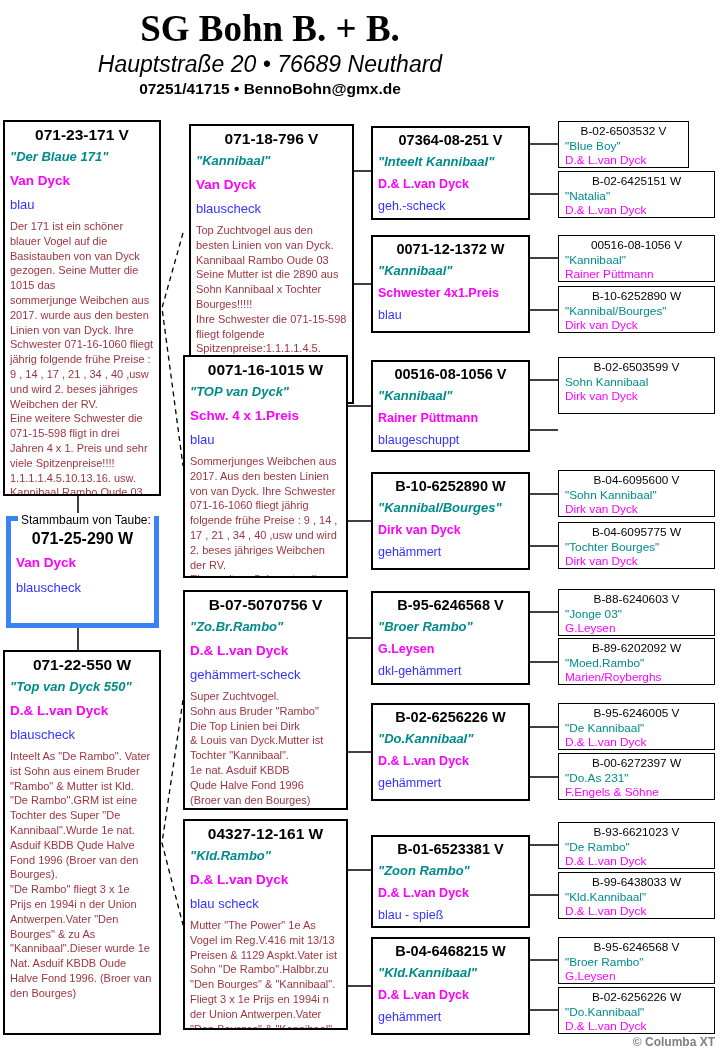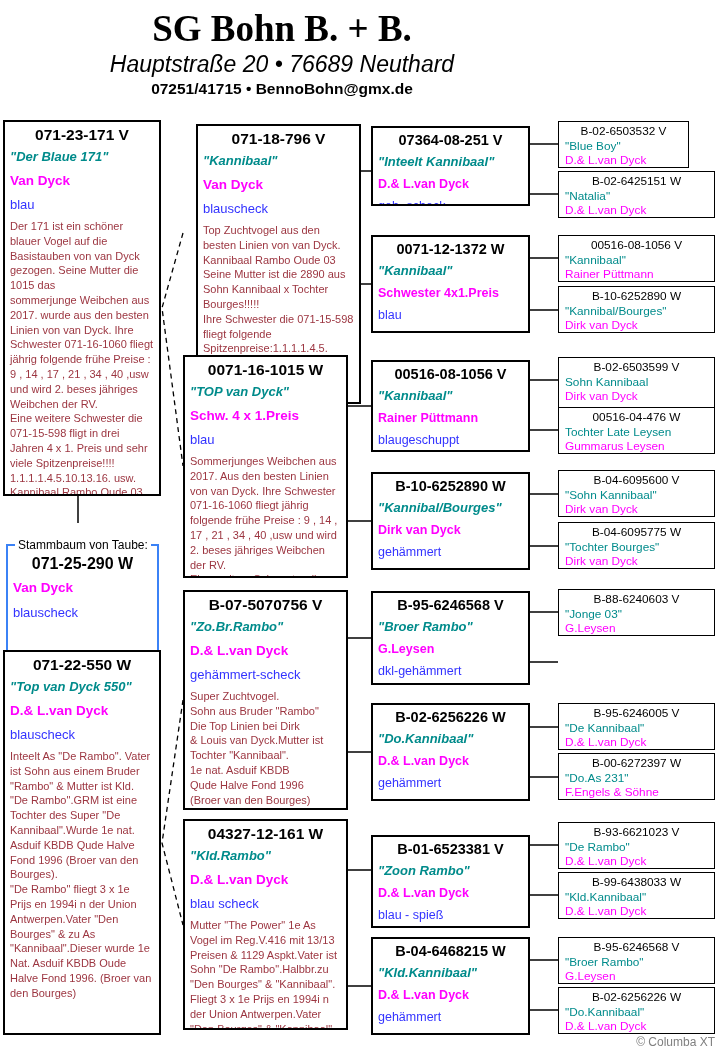--- a/index.html
+++ b/index.html
@@ -1,19 +1,19 @@
 <!DOCTYPE html>
 <html><head>
 <meta charset="utf-8">
 <style>
   html,body{margin:0;padding:0;background:#fff;}
   #page{position:relative;width:723px;height:1052px;background:#fff;
         font-family:"Liberation Sans",sans-serif;overflow:hidden;}
   
-  #header{position:absolute;left:0;top:8px;width:540px;text-align:center;padding-left:12px;}
+  #header{position:absolute;left:0;top:8px;width:540px;text-align:center;}
   #hdr-title{font-family:"Liberation Serif",serif;font-weight:bold;font-size:37px;line-height:42px;color:#000;}
   #hdr-address{font-style:italic;font-size:23px;line-height:28px;color:#000;}
   #hdr-contact{font-weight:bold;font-size:15.5px;line-height:21px;color:#000;}
   
   #wires{position:absolute;left:0;top:0;width:723px;height:1052px;z-index:0;}
   
   .box{position:absolute;box-sizing:border-box;border:2px solid #000;background:#fff;
        padding:3px 5px;overflow:hidden;z-index:1;}
   .ring{color:#000;font-weight:bold;font-size:15.5px;line-height:19px;margin-bottom:5px;text-align:center;}
   .pname{color:#008B8B;font-weight:bold;font-style:italic;font-size:13px;line-height:16px;margin-bottom:8px;}
@@ -25,28 +25,28 @@
   .g3 .pname{margin-bottom:6px;}
   .g3 .breeder{font-size:12.5px;margin-bottom:6px;}
   .g3 .pcolor{font-size:12.5px;}
   
   .g4{border-width:1.5px;padding:2px 6px;}
   .g4 .ring{font-weight:normal;font-size:11.8px;line-height:14.5px;margin-bottom:0;}
   .g4 .pname{font-weight:normal;font-style:normal;font-size:11.8px;line-height:14.5px;margin-bottom:0;}
   .g4 .breeder{font-weight:normal;font-size:11.8px;line-height:14.5px;margin-bottom:0;}
   
   #subject{position:absolute;box-sizing:border-box;left:6px;top:516px;width:153px;height:112px;
-           border:2px solid #3b82f6;background:#fff;padding:8px 5px 3px 5px;z-index:1;margin-top:28px;}
+           border:5px solid #3b82f6;background:#fff;padding:8px 5px 3px 5px;z-index:1;}
   #subject .legend{position:absolute;top:-8px;left:7px;background:#fff;padding:0 3px;
            font-size:12px;line-height:14px;color:#000;}
   #subject .ring{font-size:16px;margin-bottom:7px;}
   #subject .breeder{margin-bottom:9px;}
   
   #copyright{position:absolute;left:558px;top:1035px;width:157px;text-align:right;
-           font-size:12px;color:#808080;z-index:1;}
+           font-size:12px;color:#808080;z-index:1;font-weight:bold;}
 </style>
 </head>
 <body>
 
 <div id="page">
 
   <svg id="wires" viewBox="0 0 723 1052">
     <g stroke="#000" stroke-width="1.5" fill="none">
       <line x1="78" y1="496" x2="78" y2="523"></line>
       <line x1="78" y1="628" x2="78" y2="650"></line>
@@ -106,21 +106,21 @@
 
   <div class="box g1" style="left:3px;top:650px;width:158px;height:385px">
     <div class="ring">071-22-550 W</div>
     <div class="pname">"Top van Dyck 550"</div>
     <div class="breeder">D.&amp; L.van Dyck</div>
     <div class="pcolor">blauscheck</div>
     <div class="desc">Inteelt  As "De Rambo". Vater ist Sohn aus einem Bruder "Rambo" &amp; Mutter ist Kld. "De Rambo".GRM ist eine Tochter des Super "De Kannibaal".Wurde 1e nat. Asduif KBDB Qude Halve Fond 1996 (Broer van den Bourges).
 "De Rambo" fliegt 3 x 1e Prijs en  1994i n der  Union Antwerpen.Vater "Den Bourges" &amp; zu As "Kannibaal".Dieser wurde 1e Nat. Asduif KBDB Oude Halve Fond 1996. (Broer van den Bourges)</div>
   </div>
 
-  <div class="box g2" style="left:196px;top:124px;width:165px;height:280px">
+  <div class="box g2" style="left:189px;top:124px;width:165px;height:280px">
     <div class="ring">071-18-796 V</div>
     <div class="pname">"Kannibaal"</div>
     <div class="breeder">Van Dyck</div>
     <div class="pcolor">blauscheck</div>
     <div class="desc">Top Zuchtvogel aus den besten Linien von van Dyck. Kannibaal Rambo Oude 03 Seine Mutter ist die 2890 aus
 Sohn Kannibaal x Tochter Bourges!!!!!
 Ihre Schwester die 071-15-598 fliegt folgende Spitzenpreise:1.1.1.1.4.5.</div>
   </div>
   <div class="box g2" style="left:183px;top:355px;width:165px;height:223px">
     <div class="ring">0071-16-1015 W</div>
@@ -145,21 +145,21 @@
   </div>
   <div class="box g2" style="left:183px;top:819px;width:165px;height:211px">
     <div class="ring">04327-12-161 W</div>
     <div class="pname">"Kld.Rambo"</div>
     <div class="breeder">D.&amp; L.van Dyck</div>
     <div class="pcolor">blau scheck</div>
     <div class="desc">Mutter "The Power" 1e As Vogel im Reg.V.416 mit 13/13 Preisen &amp; 1129 Aspkt.Vater ist Sohn "De Rambo".Halbbr.zu "Den Bourges" &amp; "Kannibaal".
 Fliegt 3 x 1e  Prijs en  1994i n der  Union Antwerpen.Vater "Den Bourges" &amp; "Kannibaal".</div>
   </div>
 
-  <div class="box g3" style="left:371px;top:126px;width:159px;height:80px">
+  <div class="box g3" style="left:371px;top:126px;width:159px;height:94px">
     <div class="ring">07364-08-251 V</div>
     <div class="pname">"Inteelt Kannibaal"</div>
     <div class="breeder">D.&amp; L.van Dyck</div>
     <div class="pcolor">geh.-scheck</div>
   </div>
   <div class="box g3" style="left:371px;top:235px;width:159px;height:98px">
     <div class="ring">0071-12-1372 W</div>
     <div class="pname">"Kannibaal"</div>
     <div class="breeder">Schwester 4x1.Preis</div>
     <div class="pcolor">blau</div>
@@ -219,40 +219,40 @@
   <div class="box g4" style="left:558px;top:286px;width:157px;height:47px">
     <div class="ring">B-10-6252890 W</div>
     <div class="pname">"Kannibal/Bourges"</div>
     <div class="breeder">Dirk van Dyck</div>
   </div>
   <div class="box g4" style="left:558px;top:357px;width:157px;height:57px">
     <div class="ring">B-02-6503599 V</div>
     <div class="pname">Sohn Kannibaal</div>
     <div class="breeder">Dirk van Dyck</div>
   </div>
-  <div class="box g4" style="left:558px;top:407px;width:157px;height:47px">
-    <div class="ring">00516-04-476 W</div>
-    <div class="pname">Tochter Late Leysen</div>
-    <div class="breeder">Gummarus Leysen</div>
-  </div>
   <div class="box g4" style="left:558px;top:470px;width:157px;height:47px">
     <div class="ring">B-04-6095600 V</div>
     <div class="pname">"Sohn Kannibaal"</div>
     <div class="breeder">Dirk van Dyck</div>
   </div>
   <div class="box g4" style="left:558px;top:522px;width:157px;height:47px">
     <div class="ring">B-04-6095775 W</div>
     <div class="pname">"Tochter Bourges"</div>
     <div class="breeder">Dirk van Dyck</div>
   </div>
   <div class="box g4" style="left:558px;top:589px;width:157px;height:47px">
     <div class="ring">B-88-6240603 V</div>
     <div class="pname">"Jonge  03"</div>
     <div class="breeder">G.Leysen</div>
   </div>
+  <div class="box g4" style="left:558px;top:638px;width:157px;height:47px">
+    <div class="ring">B-89-6202092 W</div>
+    <div class="pname">"Moed.Rambo"</div>
+    <div class="breeder">Marien/Royberghs</div>
+  </div>
   <div class="box g4" style="left:558px;top:703px;width:157px;height:47px">
     <div class="ring">B-95-6246005 V</div>
     <div class="pname">"De Kannibaal"</div>
     <div class="breeder">D.&amp; L.van Dyck</div>
   </div>
   <div class="box g4" style="left:558px;top:753px;width:157px;height:47px">
     <div class="ring">B-00-6272397 W</div>
     <div class="pname">"Do.As 231"</div>
     <div class="breeder">F.Engels &amp; Söhne</div>
   </div>

